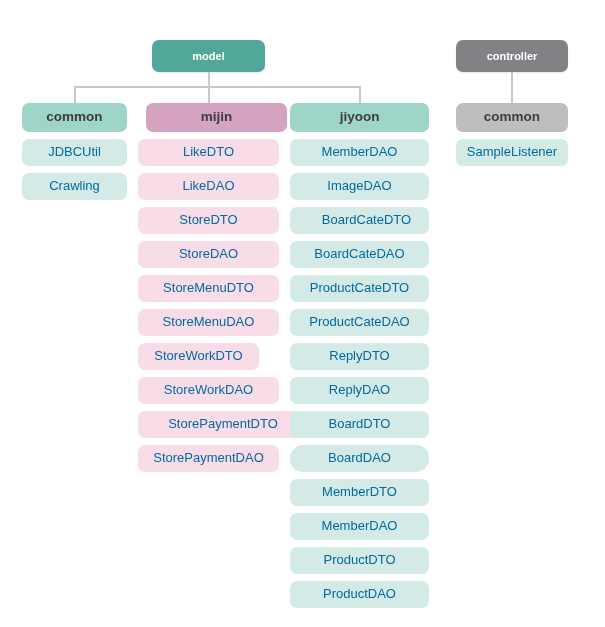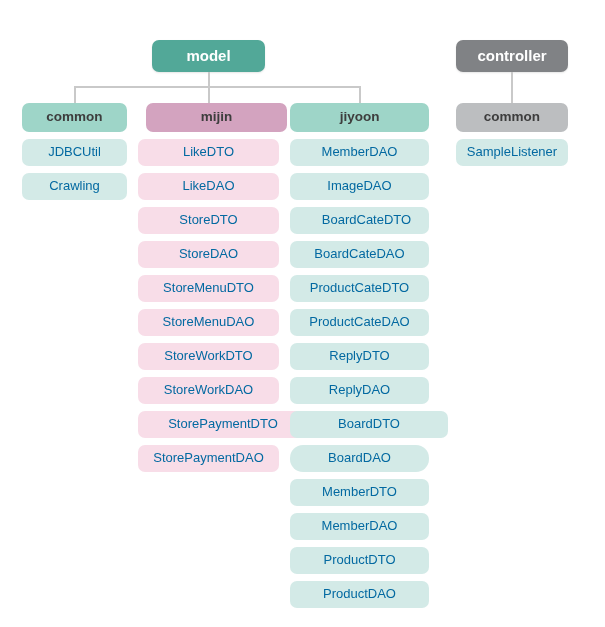--- a/index.html
+++ b/index.html
@@ -37,21 +37,21 @@
     align-items: center;
     justify-content: center;
     text-align: center;
     line-height: 1.1;
     white-space: nowrap;
   }
 
   
   .node.root {
     height: 32px;
-    font-size: 15px;
+    font-size: 11px;
     font-weight: bold;
     color: #ffffff;
     box-shadow: 0 1px 2px rgba(0,0,0,0.10);
   }
   .node.root-teal { background: #52a898; }
   .node.root-gray { background: #808285; }
 
   
   .node.pkg {
     height: 29px;
@@ -88,34 +88,34 @@
     <div class="node pkg pkg-teal" style="left: 22px; top: 103px; width: 105px;">common</div>
     <div class="node leaf leaf-teal" style="left: 22px; top: 139px; width: 105px;">JDBCUtil</div>
     <div class="node leaf leaf-teal" style="left: 22px; top: 173px; width: 105px;">Crawling</div>
     <div class="node pkg pkg-pink" style="left: 146px; top: 103px; width: 141px;">mijin</div>
     <div class="node leaf leaf-pink" style="left: 138px; top: 139px; width: 141px;">LikeDTO</div>
     <div class="node leaf leaf-pink" style="left: 138px; top: 173px; width: 141px;">LikeDAO</div>
     <div class="node leaf leaf-pink" style="left: 138px; top: 207px; width: 141px;">StoreDTO</div>
     <div class="node leaf leaf-pink" style="left: 138px; top: 275px; width: 141px;">StoreMenuDTO</div>
     <div class="node leaf leaf-pink" style="left: 138px; top: 241px; width: 141px;">StoreDAO</div>
     <div class="node leaf leaf-pink" style="left: 138px; top: 309px; width: 141px;">StoreMenuDAO</div>
-    <div class="node leaf leaf-pink" style="left: 138px; top: 343px; width: 141px;">StoreWorkDTO</div>
+    <div class="node leaf leaf-pink" style="left: 138px; top: 343px; width: 121px;">StoreWorkDTO</div>
     <div class="node leaf leaf-pink" style="left: 138px; top: 377px; width: 141px;">StoreWorkDAO</div>
     <div class="node leaf leaf-pink" style="left: 138px; top: 411px; width: 170px;">StorePaymentDTO</div>
     <div class="node leaf leaf-pink" style="left: 138px; top: 445px; width: 141px;">StorePaymentDAO</div>
     <div class="node pkg pkg-teal" style="left: 290px; top: 103px; width: 139px;">jiyoon</div>
     <div class="node leaf leaf-teal" style="left: 290px; top: 139px; width: 139px;">MemberDAO</div>
     <div class="node leaf leaf-teal" style="left: 290px; top: 173px; width: 139px;">ImageDAO</div>
     <div class="node leaf leaf-teal" style="left: 290px; top: 207px; width: 139px; padding-left: 14px;">BoardCateDTO</div>
     <div class="node leaf leaf-teal" style="left: 290px; top: 241px; width: 139px;">BoardCateDAO</div>
     <div class="node leaf leaf-teal" style="left: 290px; top: 275px; width: 139px;">ProductCateDTO</div>
     <div class="node leaf leaf-teal" style="left: 290px; top: 343px; width: 139px;">ReplyDTO</div>
     <div class="node leaf leaf-teal" style="left: 290px; top: 309px; width: 139px;">ProductCateDAO</div>
     <div class="node leaf leaf-teal" style="left: 290px; top: 377px; width: 139px;">ReplyDAO</div>
-    <div class="node leaf leaf-teal" style="left: 290px; top: 411px; width: 158px;">BoardDTO</div>
+    <div class="node leaf leaf-teal" style="left: 290px; top: 411px; width: 139px;">BoardDTO</div>
     <div class="node leaf leaf-teal" style="left: 290px; top: 445px; width: 139px; border-radius: 13px;">BoardDAO</div>
     <div class="node leaf leaf-teal" style="left: 290px; top: 479px; width: 139px;">MemberDTO</div>
     <div class="node leaf leaf-teal" style="left: 290px; top: 513px; width: 139px;">MemberDAO</div>
     <div class="node leaf leaf-teal" style="left: 290px; top: 547px; width: 139px;">ProductDTO</div>
     <div class="node leaf leaf-teal" style="left: 290px; top: 581px; width: 139px;">ProductDAO</div>
     <div class="node pkg pkg-gray" style="left: 456px; top: 103px; width: 112px;">common</div>
     <div class="node leaf leaf-teal" style="left: 456px; top: 139px; width: 112px;">SampleListener</div>
   </div>
 
 </body></html>

